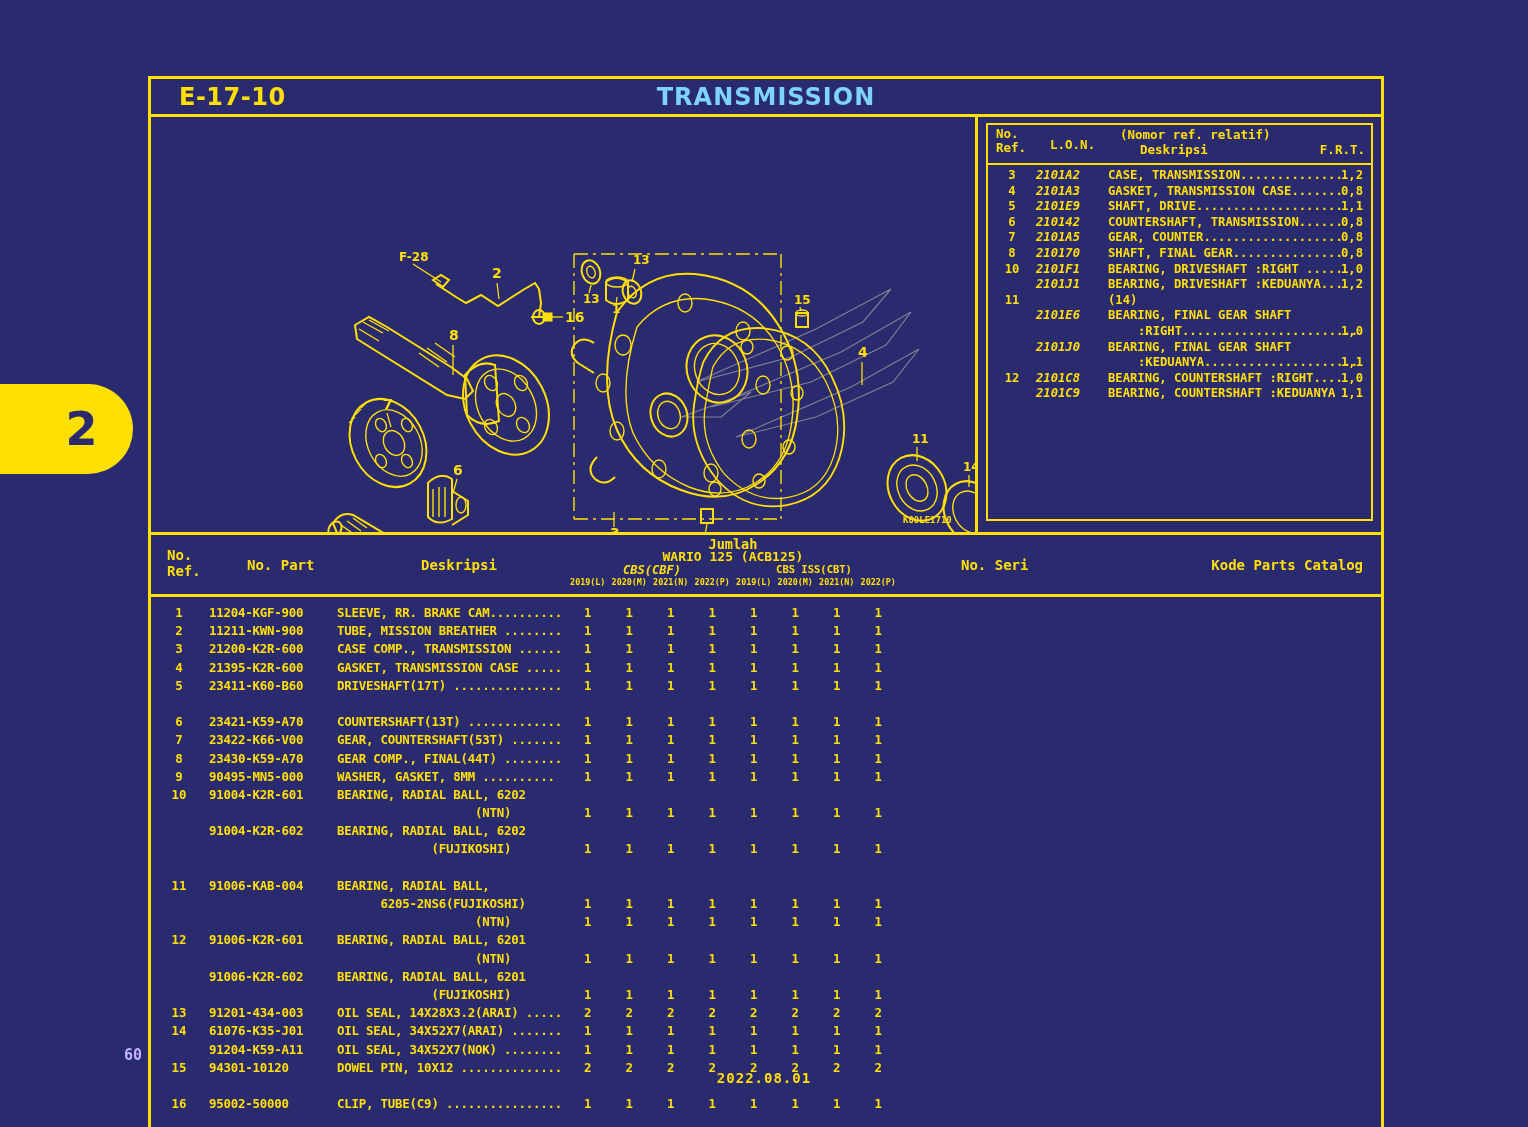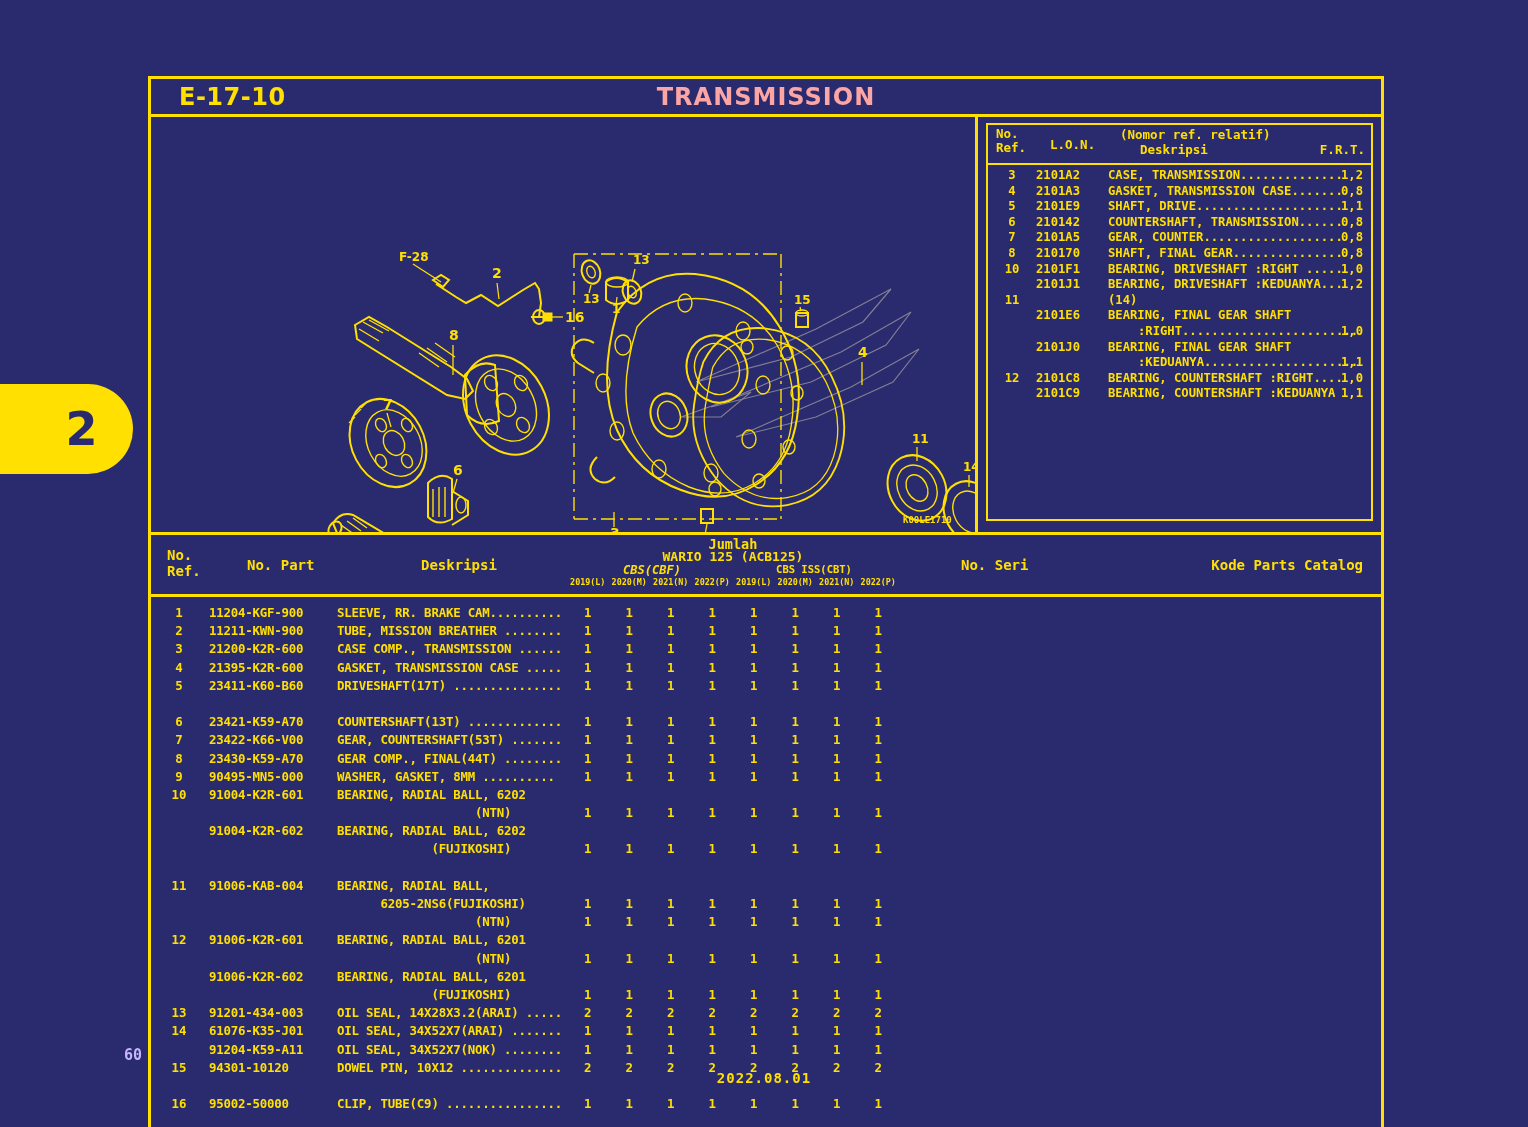--- a/index.html
+++ b/index.html
@@ -42,21 +42,21 @@
     border-bottom: 3px solid #ffe000;
     display: flex; align-items: center;
   }
   .title-code {
     position: absolute; left: 28px; top: 50%; transform: translateY(-50%);
     color: #ffe000; font-size: 24px; font-weight: bold; letter-spacing: .5px;
     font-family: "DejaVu Sans", sans-serif;
   }
   .title-main {
     width: 100%; text-align: center;
-    color: #fca5a5; font-size: 24px; font-weight: bold; letter-spacing: 1px;
+    color: #7dd3fc; font-size: 24px; font-weight: bold; letter-spacing: 1px;
     font-family: "DejaVu Sans", sans-serif;
   }
 
   
   .upper { position: relative; height: 418px; border-bottom: 3px solid #ffe000; }
   .diagram-pane {
     position: absolute; left: 0; top: 0; width: 824px; height: 100%;
     overflow: hidden;
   }
   .ref-pane {
@@ -76,21 +76,21 @@
   .rh-desk { position: absolute; left: 152px; top: 17px; }
   .rh-frt { position: absolute; right: 6px; top: 17px; }
 
   .ref-body {
     color: #ffe000; font-family: "DejaVu Sans Mono", monospace;
     font-size: 12.2px; font-weight: bold; padding: 3px 0 0 0;
     line-height: 15.6px;
   }
   .ref-row { position: relative; height: 15.6px; white-space: pre; }
   .rr-no { position: absolute; left: 10px; width: 28px; text-align: center; }
-  .rr-lon { position: absolute; left: 48px; }
+  .rr-lon { position: absolute; left: 48px; font-style: italic; }
   .rr-desc { position: absolute; left: 120px; }
   .rr-frt { position: absolute; right: 8px; }
   .rr-cont { position: absolute; left: 150px; }
 
   
   .list-head { position: relative; height: 62px; border-bottom: 3px solid #ffe000;
     color: #ffe000; font-family: "DejaVu Sans Mono", monospace; font-weight: bold; }
   .lh-noref { position: absolute; left: 16px; top: 12px; font-size: 14px; line-height: 1.15; }
   .lh-part { position: absolute; left: 96px; top: 22px; font-size: 14px; }
   .lh-desk { position: absolute; left: 270px; top: 22px; font-size: 14px; }

